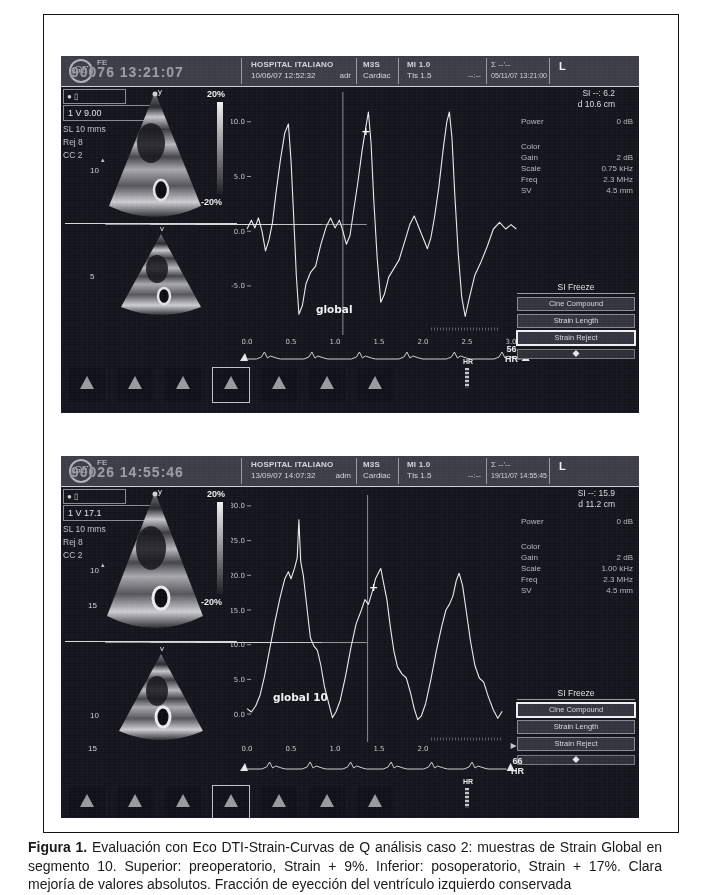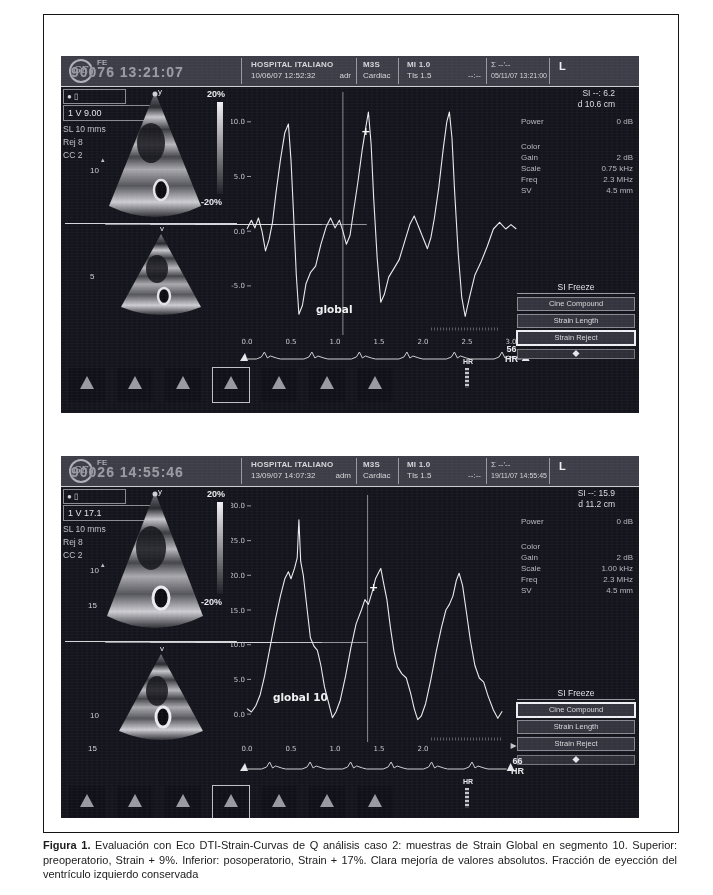--- a/index.html
+++ b/index.html
@@ -75,21 +75,21 @@
   .strip{position:absolute;left:8px;display:flex;gap:12px;}
   .p0 .strip{top:312px;} .p1 .strip{top:330px;}
   .thumb{width:36px;height:34px;position:relative;background:#101018;}
   .thumb.sel{outline:1px solid #c0c0c6;}
   .thumb .tri{width:0;height:0;border-left:7px solid transparent;border-right:7px solid transparent;border-bottom:13px solid #9a9aa0;margin:8px auto 0;}
   .strip-hr{position:absolute;left:402px;font-size:7px;font-weight:bold;color:#eaeaee;}
   .p0 .strip-hr{top:302px;} .p1 .strip-hr{top:322px;}
   .strip-hr-bar{position:absolute;left:404px;width:4px;height:20px;background:repeating-linear-gradient(#cacace 0 2px,#3a3a42 2px 4px);}
   .p0 .strip-hr-bar{top:312px;} .p1 .strip-hr-bar{top:332px;}
 
-  .caption{position:absolute;left:43px;top:838px;width:634px;margin:0;font-size:11px;line-height:1.33;color:#1a1a1a;text-align:justify;}
+  .caption{position:absolute;left:28px;top:838px;width:634px;margin:0;font-size:14px;line-height:1.33;color:#1a1a1a;text-align:justify;}
 </style>
 </head>
 <body>
 
 <svg width="0" height="0" style="position:absolute" aria-hidden="true">
   <defs>
     <linearGradient id="fanG" x1="0" y1="0" x2="0" y2="1">
       <stop offset="0" stop-color="#77777d"></stop>
         <stop offset="0.12" stop-color="#2a2a30"></stop>
       <stop offset="0.2" stop-color="#c8c8cc"></stop>

